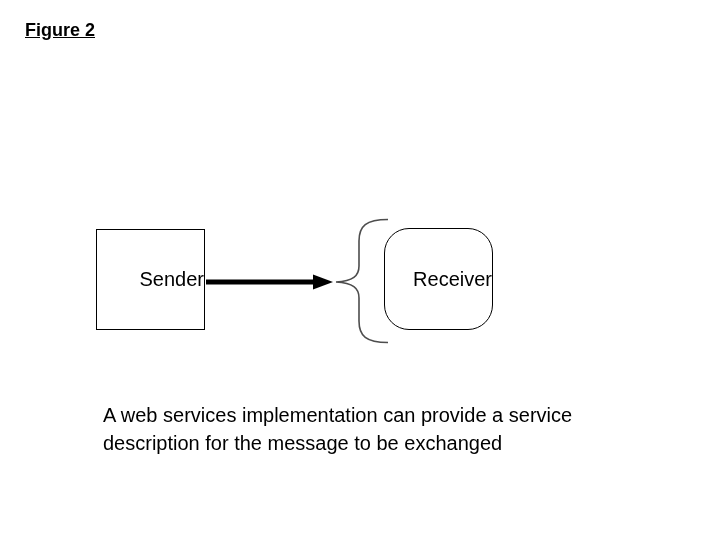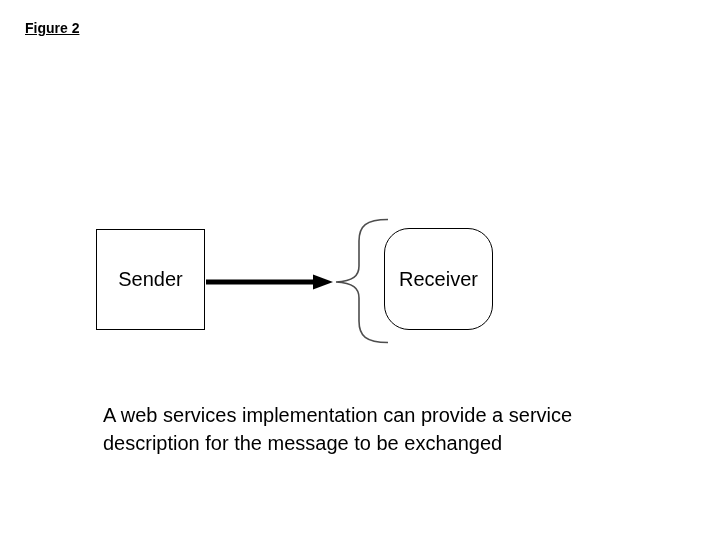--- a/index.html
+++ b/index.html
@@ -10,33 +10,33 @@
     height: 540px;
     background: #ffffff;
     font-family: "Liberation Sans", sans-serif;
     color: #000000;
     overflow: hidden;
   }
   .figure-label {
     position: absolute;
     left: 25px;
     top: 20px;
-    font-size: 14px;
+    font-size: 18px;
     font-weight: bold;
     text-decoration: underline;
     color: #000000;
     white-space: nowrap;
   }
   .node-box {
     position: absolute;
     border: 1.5px solid #000000;
     background: #ffffff;
     display: flex;
     align-items: center;
-    justify-content: center;
+    justify-content: flex-end;
     font-size: 20px;
     color: #000000;
   }
   .sender-box   { left: 96px;  top: 229px; width: 109px; height: 101px; }
   .receiver-box { left: 384px; top: 228px; width: 109px; height: 102px; border-radius: 25px; }
   .connector-layer {
     position: absolute;
     left: 0; top: 0;
     width: 720px; height: 540px;
     pointer-events: none;

